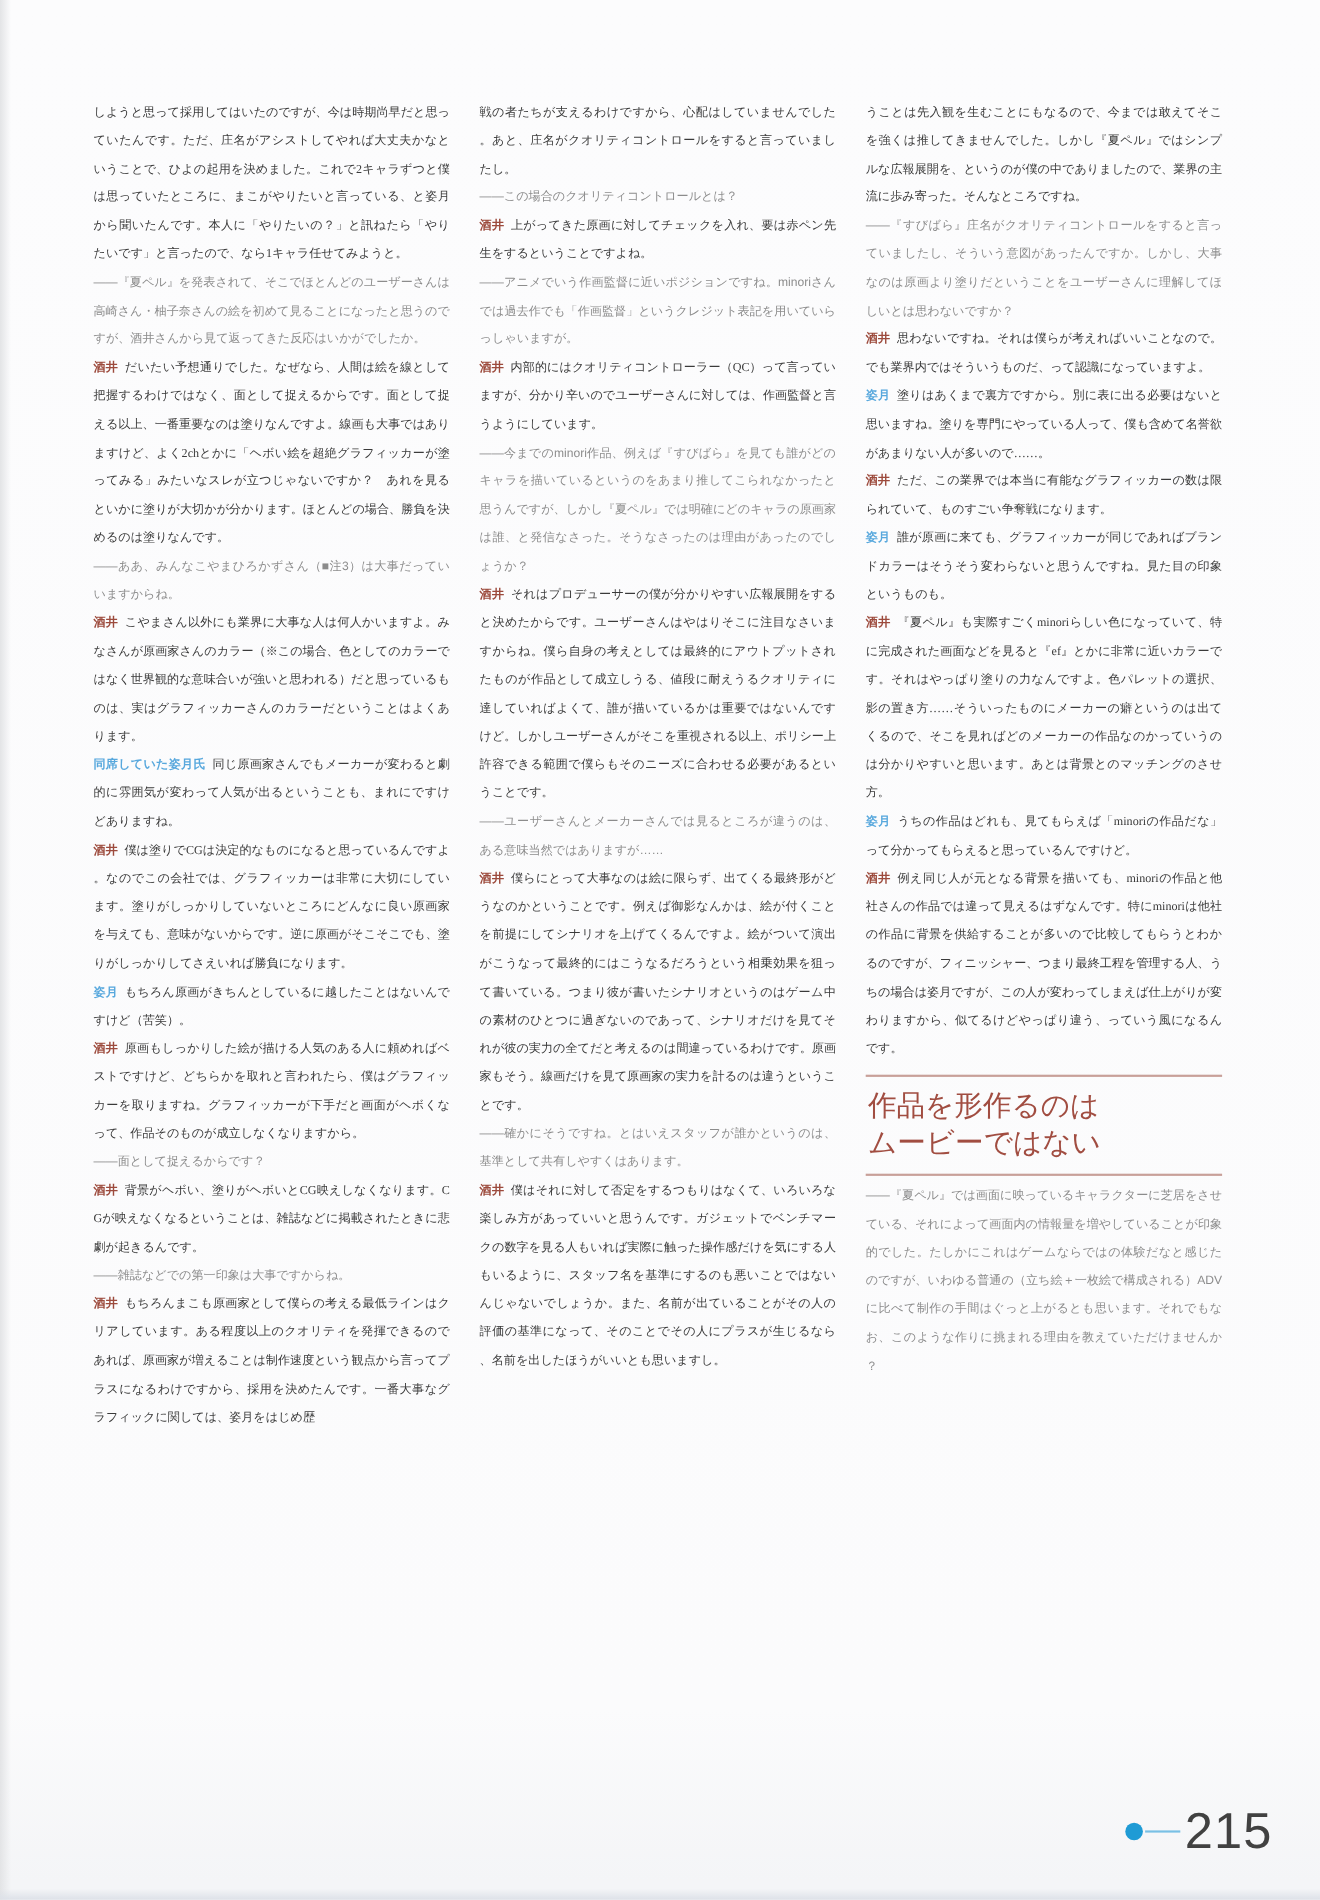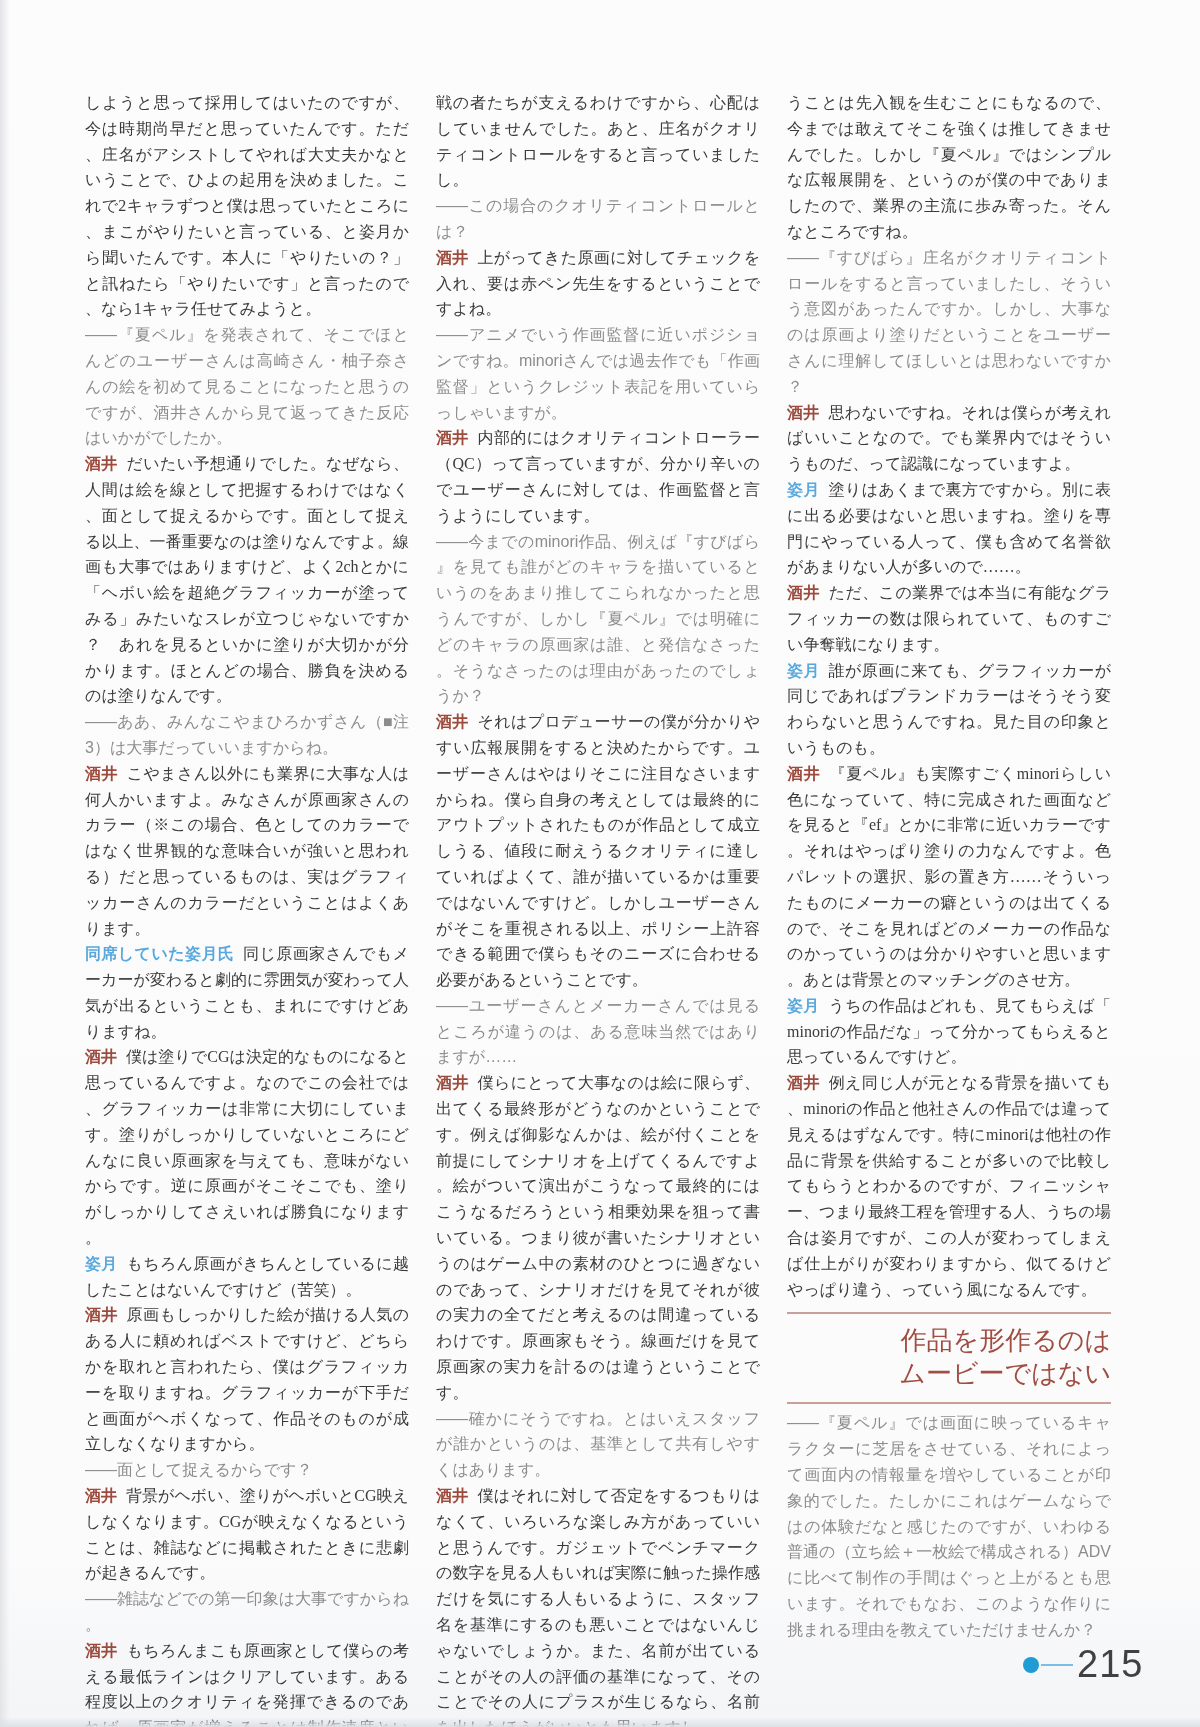--- a/index.html
+++ b/index.html
@@ -14,34 +14,34 @@
     background:linear-gradient(90deg,#e3e4e6,rgba(250,250,251,0));pointer-events:none;}
   .edge-bottom{position:absolute;left:0;bottom:0;width:1200px;height:10px;
     background:linear-gradient(180deg,rgba(240,241,244,0),#dde1e8);pointer-events:none;}
   .columns{
     position:absolute;left:85px;top:90px;width:1030px;
     display:flex;gap:27px;align-items:flex-start;
   }
   .column{width:324px;flex:0 0 324px;}
   .column p{
     margin:0;padding:0;
-    font-size:16px;line-height:25.8px;
+    font-size:11px;line-height:25.8px;
     text-align:justify;text-justify:inter-ideograph;
     word-break:break-all;line-break:anywhere;
     color:var(--body,#3a3a3a);
   }
   p.speech, p.body{font-weight:500;}
   p.q{
     font-family:"Liberation Sans","DejaVu Sans",sans-serif;
     color:var(--question,#8c8c8c);font-weight:400;
   }
   .speaker{font-weight:bold;margin-right:.55em;}
   .speech.sakai .speaker{color:var(--sakai,#9c4a3c);}
   .speech.shizuki .speaker{color:var(--shizuki,#58a8dd);}
-  .section-heading{margin:10px 0 6px 0;text-align:right;}
+  .section-heading{margin:10px 0 6px 0;}
   .section-heading .rule{height:2px;background:var(--rule,#c8a099);}
   .section-heading h2{
     margin:10px 0 12px 2px;
     font-family:"Liberation Sans","DejaVu Sans",sans-serif;
     font-size:26px;line-height:33px;font-weight:500;
     color:var(--heading,#a14d41);
   }
   .footer{
     position:absolute;left:0;top:1640px;width:1115px;height:50px;
   }
@@ -49,21 +49,21 @@
     position:absolute;left:1023px;top:17px;width:16px;height:16px;border-radius:50%;
     background:var(--pagedot,#1f9bd5);
   }
   .footer .marker-line{
     position:absolute;left:1041px;top:24px;width:32px;height:2px;
     background:var(--pageline,#79c0e5);
   }
   .footer .pagenum{
     position:absolute;left:1077px;top:0px;
     font-family:"Liberation Sans","DejaVu Sans",sans-serif;
-    font-size:38px;line-height:48px;color:#414141;letter-spacing:1px;
+    font-size:46px;line-height:48px;color:#414141;letter-spacing:1px;
   }
 </style>
 </head>
 <body>
 
 <div class="page">
   <div class="edge-left"></div>
 
   <div class="columns">
     <div class="column">

